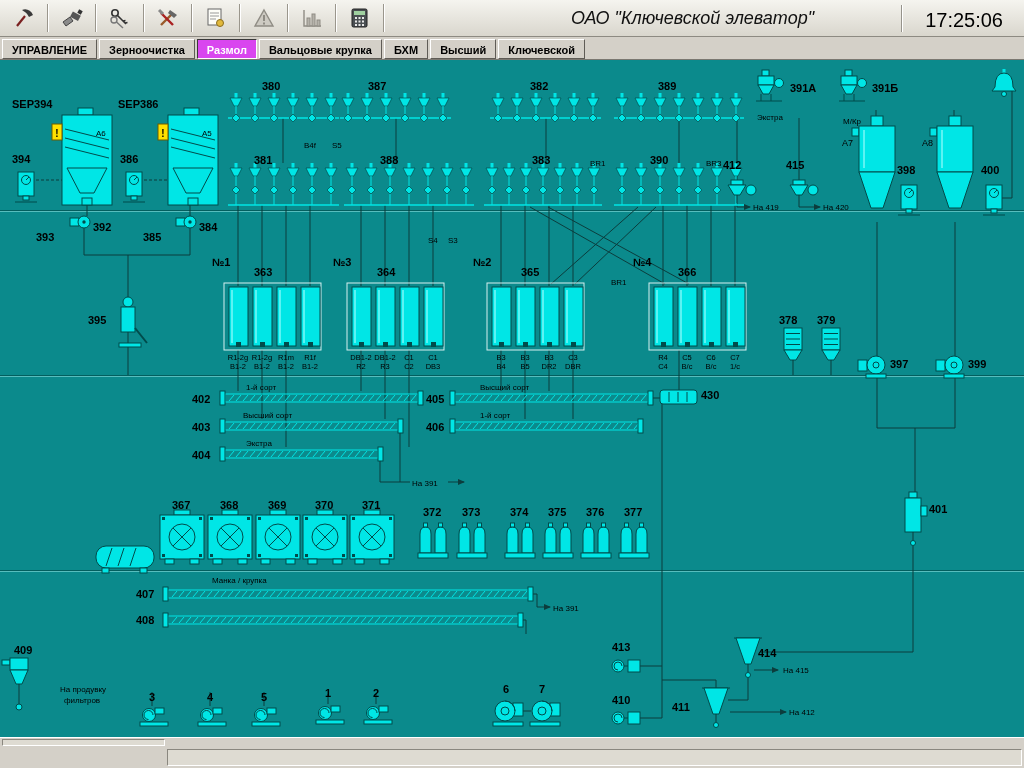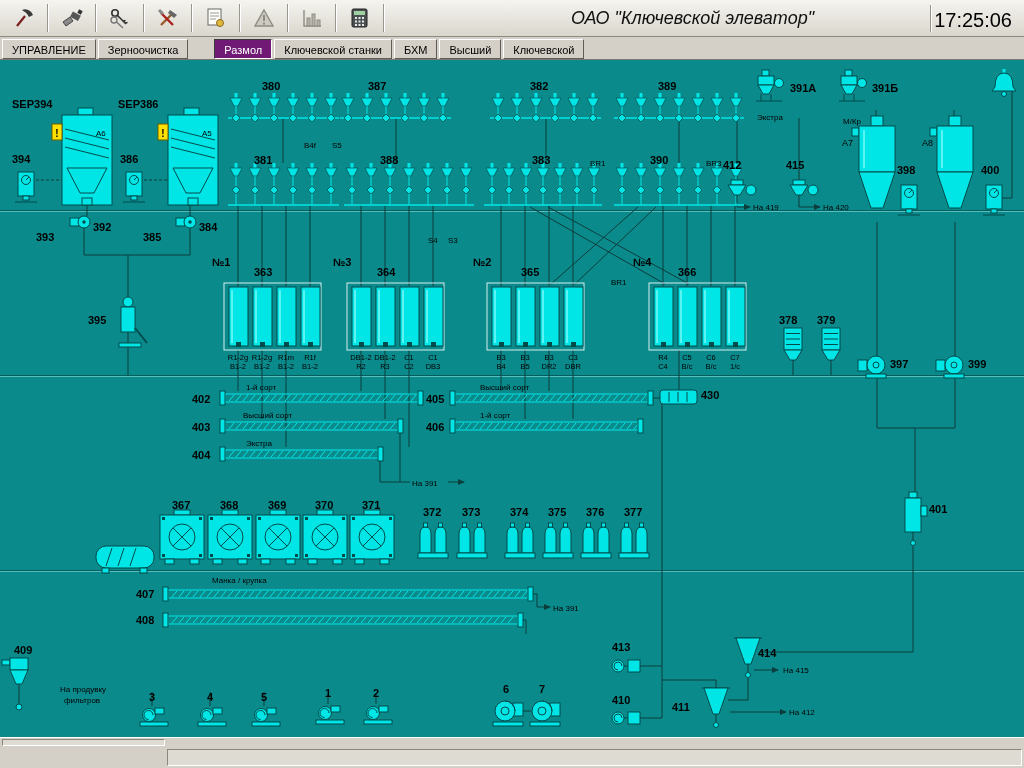--- a/index.html
+++ b/index.html
@@ -7,29 +7,29 @@
   #app{position:relative;width:1024px;height:768px;overflow:hidden;background:#d4d0c8;
        font-family:"Liberation Sans",sans-serif;}
   
   #toolbar{position:relative;height:37px;background:linear-gradient(#f5f4ef,#d9d6cd);
            border-bottom:1px solid #8d8a82;display:flex;align-items:center;padding:0 4px;}
   .tbtn{width:40px;height:31px;background:transparent;border:1px solid transparent;
         display:flex;align-items:center;justify-content:center;padding:0;cursor:pointer;}
   .tsep{width:2px;height:28px;border-left:1px solid #9a968c;border-right:1px solid #fff;margin:0 3px;}
   #title{position:absolute;left:520px;top:8px;width:345px;text-align:center;font-style:italic;
          font-size:18px;color:#111;white-space:nowrap;}
-  #clock{position:absolute;right:8px;top:5px;padding:4px 4px 0 3px;border-left:1px solid #96938b;
+  #clock{position:absolute;right:17px;top:5px;padding:4px 4px 0 23px;border-left:1px solid #96938b;
          box-shadow:1px 0 0 #fff inset;font-size:20px;color:#000;}
   
   #tabbar{height:23px;background:#d4d0c8;display:flex;align-items:flex-end;gap:2px;
           padding:2px 0 0 2px;border-bottom:1px solid #7b7871;}
-  .tab{height:20px;padding:3px 9px 2px 9px;font-size:11px;font-weight:normal;background:#d4d0c8;
+  .tab{height:20px;padding:3px 9px 2px 9px;font-size:11px;font-weight:bold;background:#d4d0c8;
        border:1px solid;border-color:#ffffff #5f5c56 #5f5c56 #ffffff;color:#000;cursor:pointer;
        font-family:"Liberation Sans",sans-serif;white-space:nowrap;}
-  .tab.sel{background:#701a75;color:#fff;border-color:#3a3a3a #ffffff #ffffff #3a3a3a;margin-left:24px;}
+  .tab.sel{background:#d946ef;color:#fff;border-color:#3a3a3a #ffffff #ffffff #3a3a3a;}
   
   #main{position:relative;height:677px;background:#0b8a8c;}
   #diagram{position:absolute;left:0;top:0;}
   #diagram text{font-family:"Liberation Sans",sans-serif;fill:#000;}
   
   #status1{height:10px;background:#d4d0c8;position:relative;border-top:1px solid #fff;}
   #status2{height:21px;background:#d4d0c8;position:relative;}
   .sunken{background:#dedbd2;border:1px solid;border-color:#8a877f #ffffff #ffffff #8a877f;}
   #status1 .sunken{position:absolute;left:2px;top:1px;width:163px;height:7px;}
   #status2 .sunken{position:absolute;left:167px;top:2px;right:2px;height:17px;}
@@ -119,21 +119,21 @@
     </button>
     <div class="tsep"></div>
     <div id="title">ОАО "Ключевской элеватор"</div>
     <div id="clock">17:25:06</div>
   </div>
 
   <div id="tabbar">
     <button class="tab">УПРАВЛЕНИЕ</button>
     <button class="tab">Зерноочистка</button>
     <button class="tab sel">Размол</button>
-    <button class="tab">Ключевской станки</button>
+    <button class="tab">Вальцовые крупка</button>
     <button class="tab">БХМ</button>
     <button class="tab">Высший</button>
     <button class="tab">Ключевской</button>
   </div>
 
   <div id="main">
     <svg id="diagram" width="1024" height="677" viewBox="0 0 1024 677">
         <g>
           <line x1="0" y1="150.5" x2="1024" y2="150.5" stroke="#035f5f"></line>
           <line x1="0" y1="151.5" x2="1024" y2="151.5" stroke="#57bdbd"></line>

